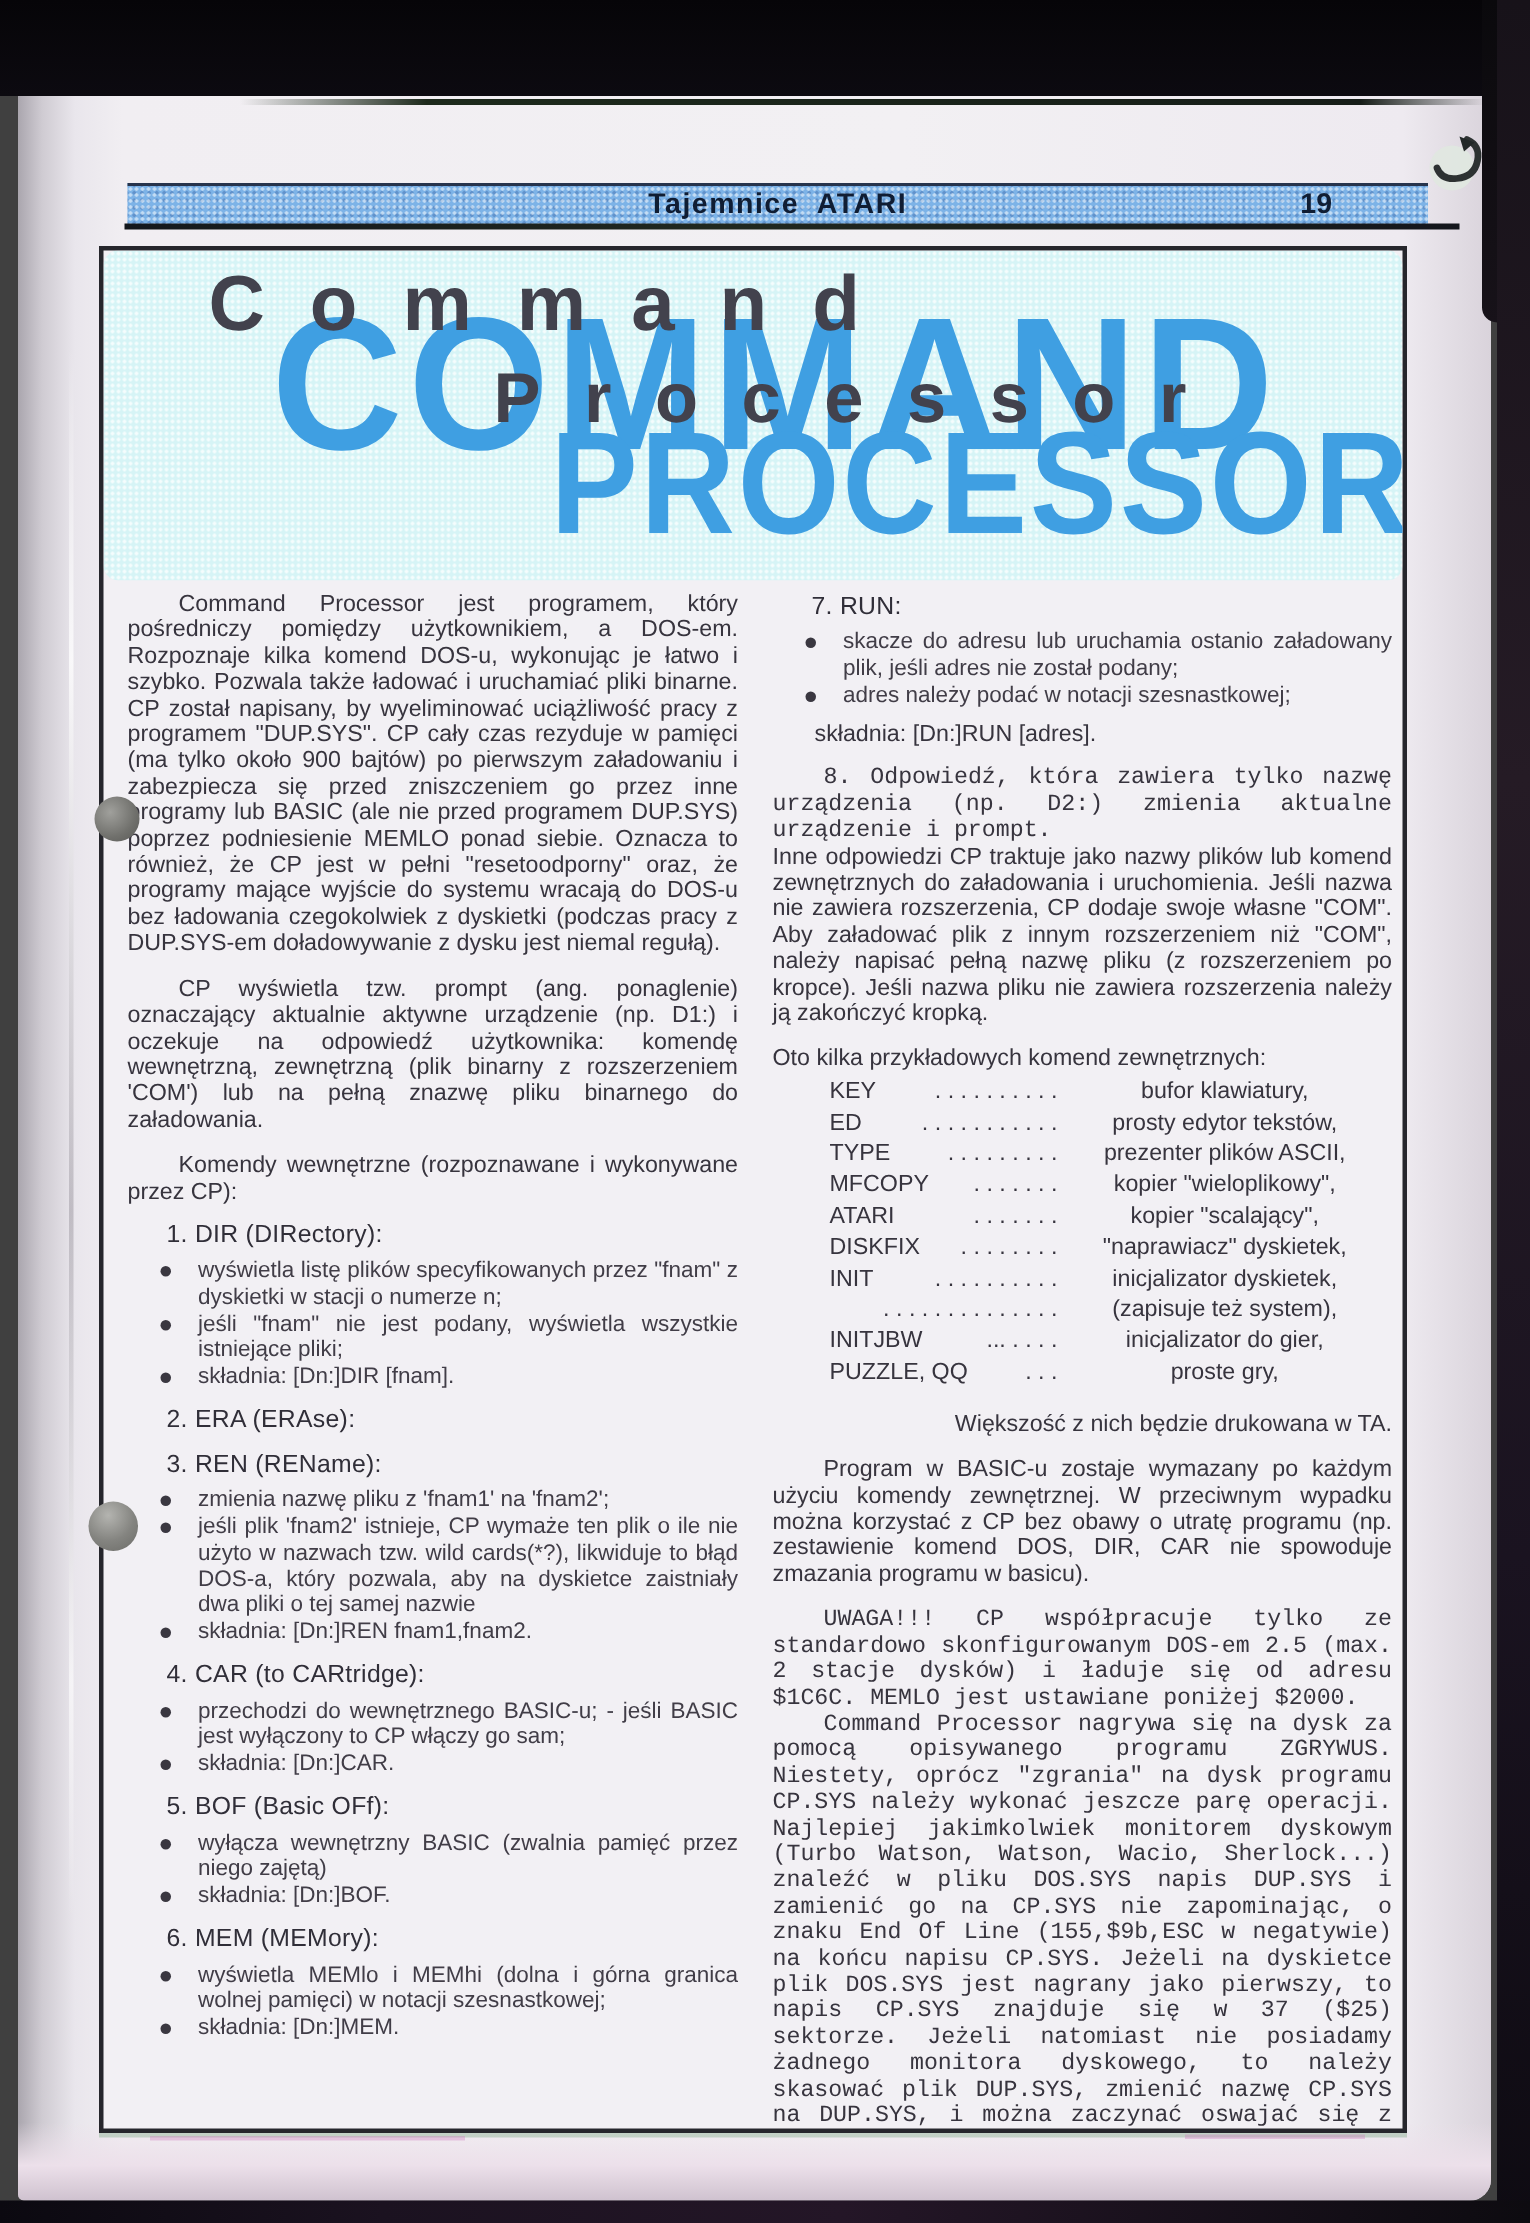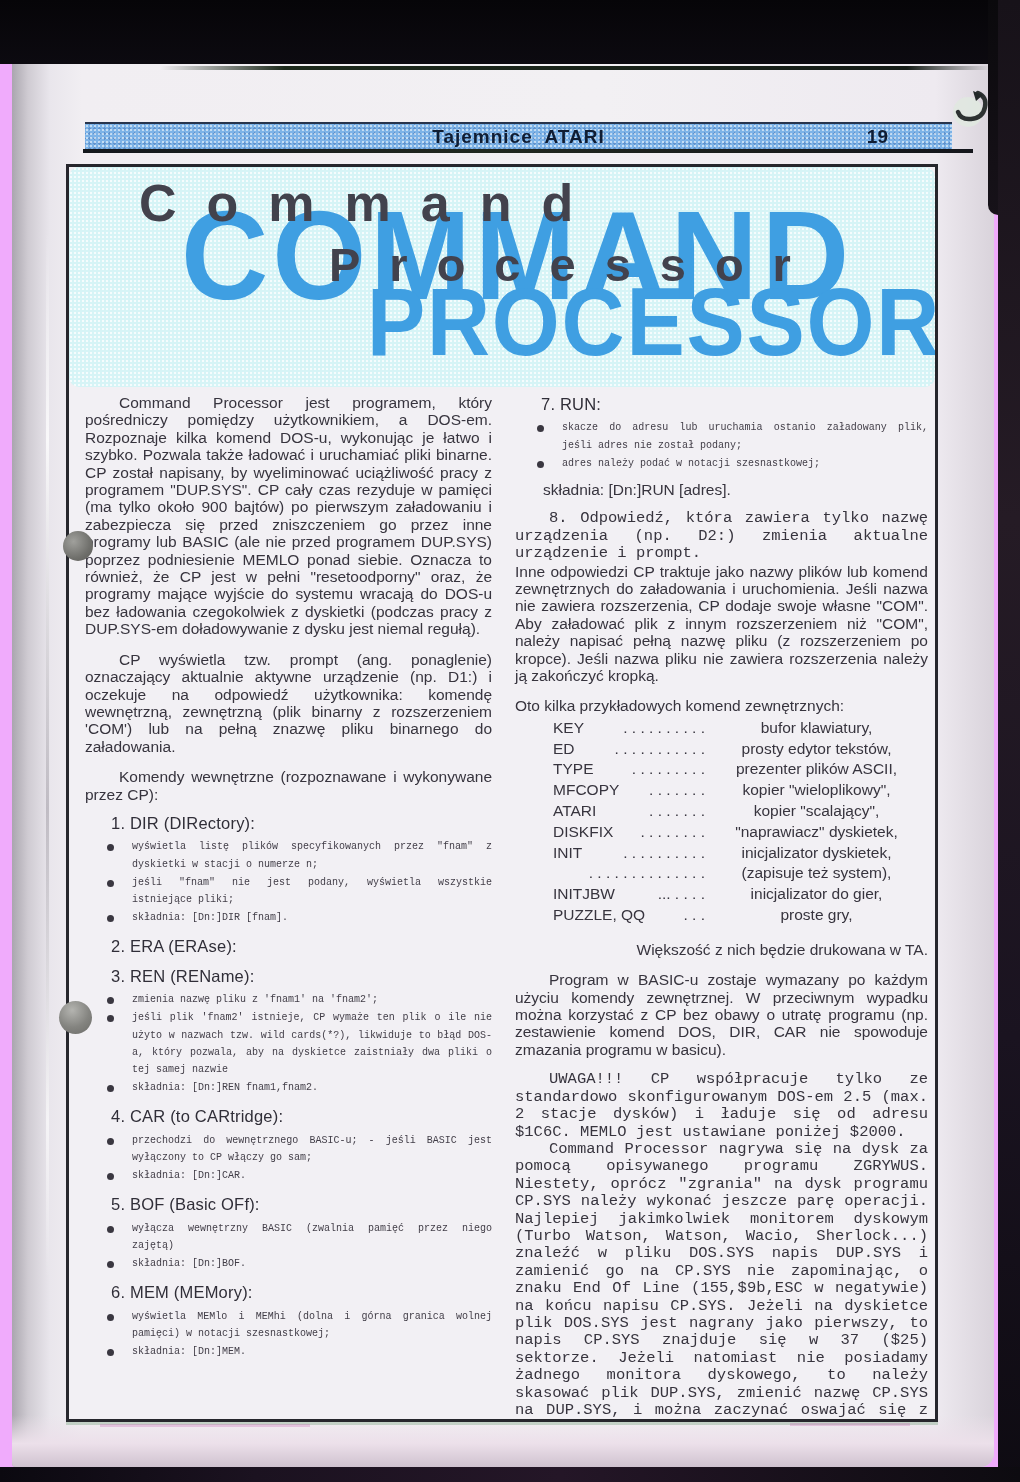--- a/index.html
+++ b/index.html
@@ -1,16 +1,16 @@
 <!DOCTYPE html>
 <html><head>
 <meta charset="utf-8">
 <style>
   html,body{margin:0;padding:0;background:#000;}
-  .stage{position:relative;width:1020px;height:1482px;background:#f0abfc;overflow:hidden;
+  .stage{position:relative;width:1020px;height:1482px;background:#404040;overflow:hidden;
          font-family:"Liberation Sans","DejaVu Sans",sans-serif;}
   
   .scan-top{position:absolute;left:0;top:0;width:100%;height:64px;background:linear-gradient(180deg,#060508,#0c0a10);}
   .scan-right{position:absolute;right:0;top:0;width:22px;height:100%;
               background:linear-gradient(180deg,#171219 0%,#251b25 35%,#1a1320 70%,#0e0b12 100%);}
   .scan-corner{position:absolute;right:0;top:0;width:32px;height:215px;background:linear-gradient(180deg,#0a090c,#171219);border-bottom-left-radius:10px;}
   .scan-bottom{position:absolute;left:0;bottom:0;width:100%;height:15px;
                background:linear-gradient(90deg,#0b0910,#1b1220 25%,#241627 55%,#0d0b10);}
   
   .page{position:absolute;left:12px;top:64px;width:982px;height:1403px;
@@ -51,22 +51,22 @@
   .col{color:#37343e;font-size:15.5px;line-height:17.4px;}
   .col-left{width:407px;}
   .col-right{width:413px;}
   .para{text-align:justify;text-indent:34px;margin:0 0 13px 0;}
   .para.noindent{text-indent:0;}
   .para.tight{margin-bottom:0;font-family:Liberation Mono, monospace;}
   .cmd-heading{font-size:16.5px;font-weight:500;color:#302e38;margin:12px 0 6px 26px;letter-spacing:.2px;}
   .bullets{margin:0;}
   .bullet-row{display:flex;margin:0 0 1px 0;}
   .bullet-dot{flex:none;width:7px;height:7px;border-radius:50%;background:#3a3740;margin:6px 0 0 22px;}
-  .bullet-text{flex:1;margin-left:18px;font-family:Liberation Mono, monospace;
-               color:#413d47;font-size:10px;line-height:17.2px;text-align:justify;}
+  .bullet-text{flex:1;margin-left:18px;font-family:Liberation Sans, sans-serif;
+               color:#413d47;font-size:15px;line-height:17.2px;text-align:justify;}
   .syntax-line{margin:9px 0 12px 28px;}
   .ext-intro{text-align:justify;margin:2px 0 3px 0;}
   .ext-row{display:flex;margin-left:38px;line-height:20.8px;}
   .ext-left{flex:none;width:152px;display:flex;justify-content:space-between;white-space:pre;}
   .ext-desc{flex:1;text-align:center;}
   .ext-note{margin:15px 0 13px 40px;text-align:right;}
   .signature{margin-top:24px;padding-right:48px;text-align:right;
              font-family:"Liberation Serif","DejaVu Serif",serif;font-size:19px;letter-spacing:6px;color:#3a3842;}
   
   .hole{position:absolute;border-radius:50%;}

